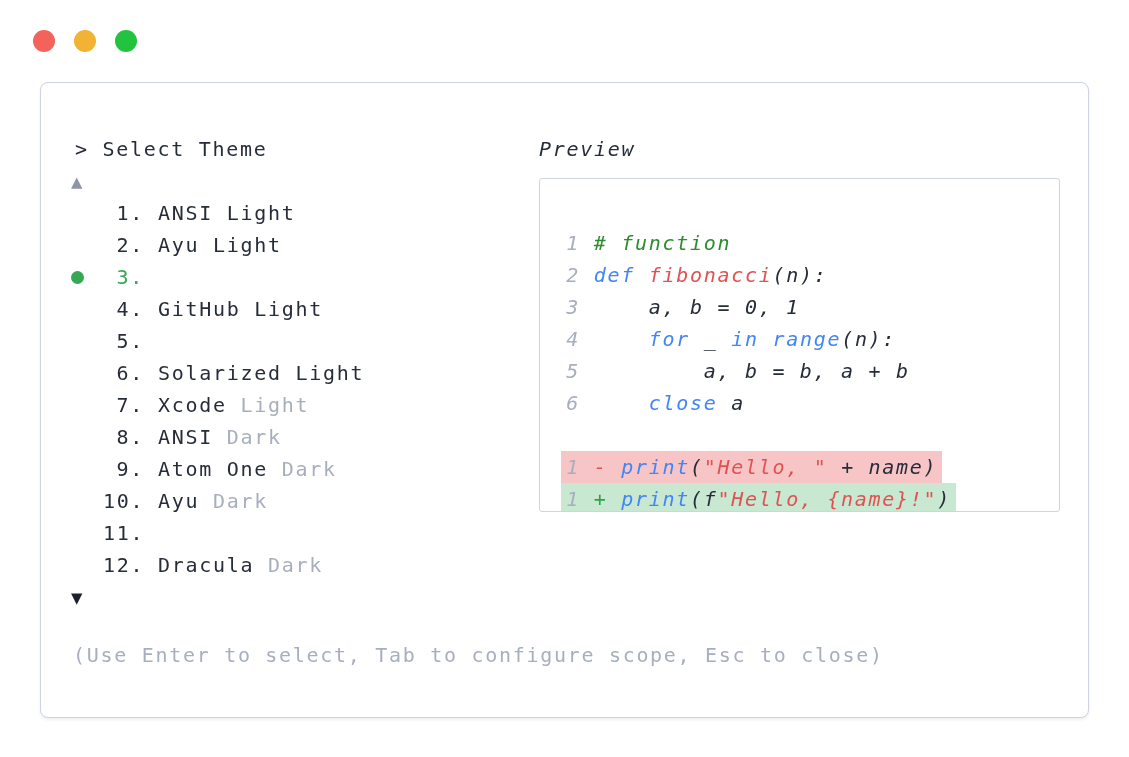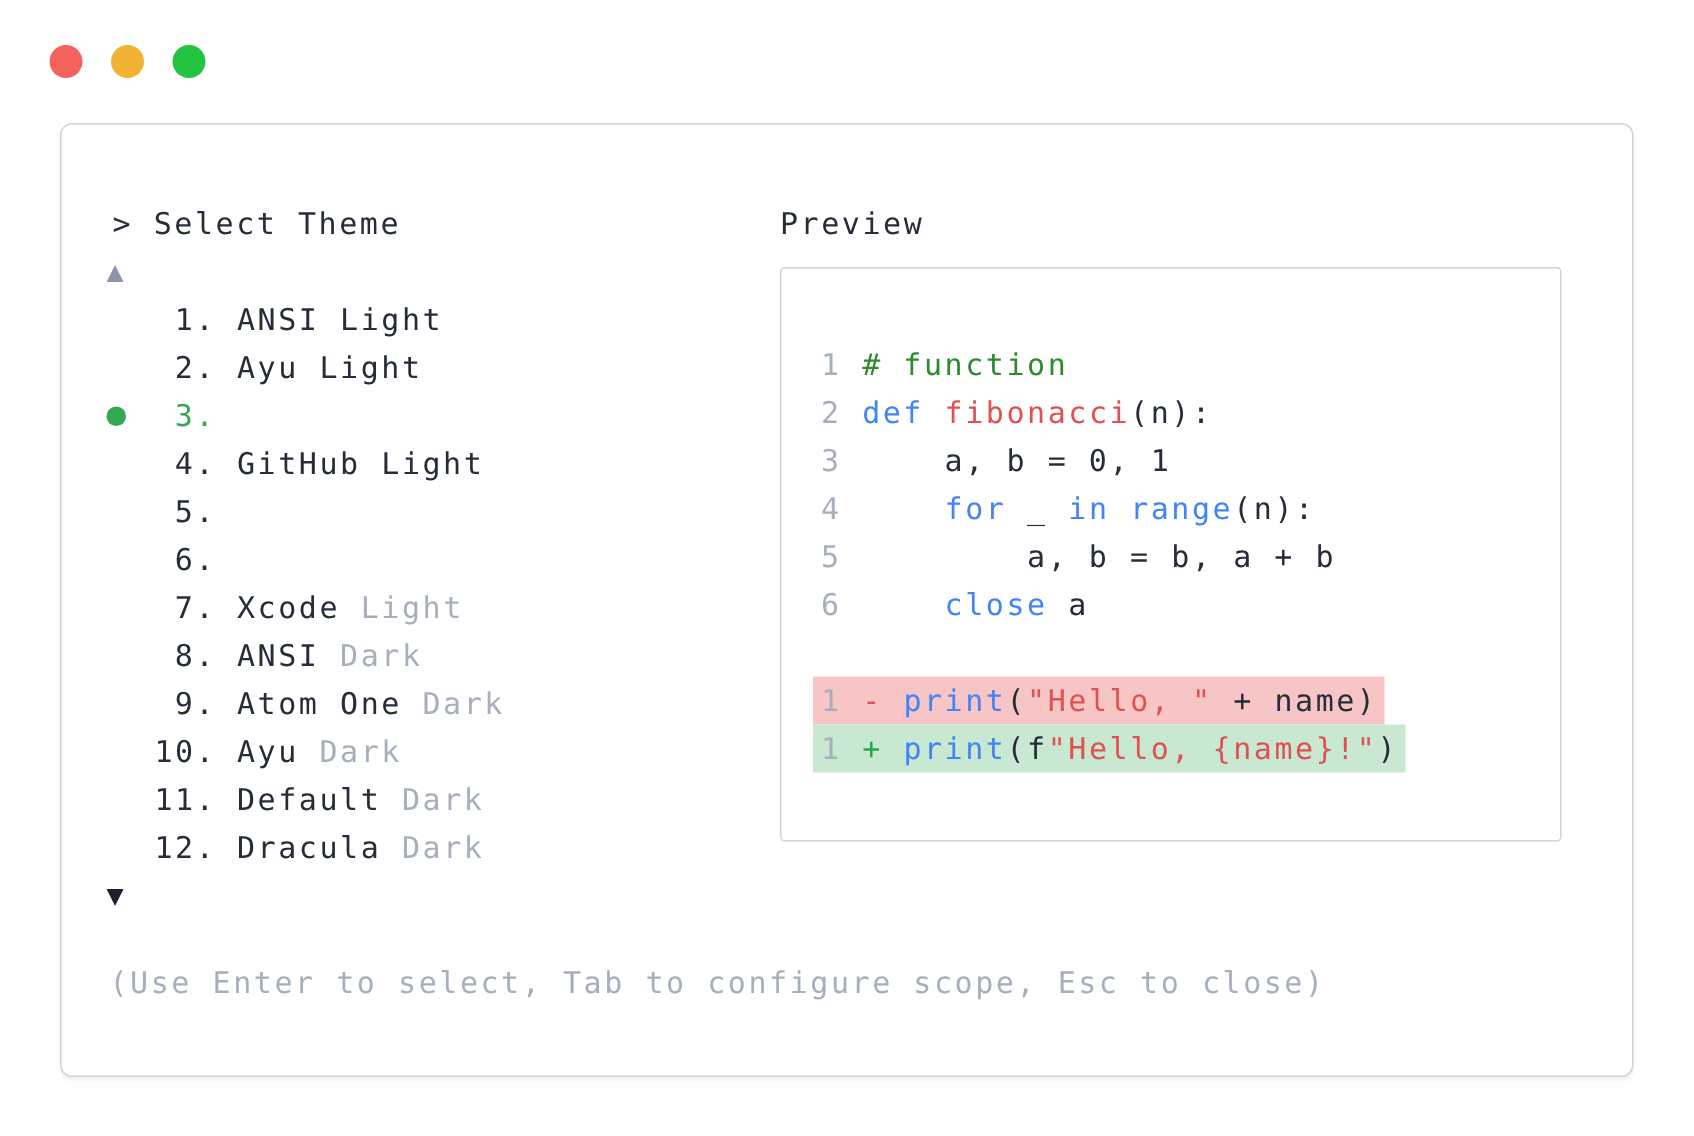--- a/index.html
+++ b/index.html
@@ -38,23 +38,23 @@
   .marker .dot{position:absolute;left:0;top:9.5px;width:13px;height:13px;
                border-radius:50%;background:var(--accent_green);}
   .num{width:41px;flex:none;text-align:right;white-space:pre;}
   .item-name{margin-left:14px;white-space:pre;}
   .row .dim{color:var(--text_dim);}
   .row.selected .num,.row.selected .item-name{color:var(--accent_green);}
 
   .help{margin-top:26px;height:32px;line-height:32px;padding-left:2px;
         color:var(--text_dim);white-space:pre;}
 
-  .right-col{position:absolute;left:479px;top:50px;width:530px;}
+  .right-col{position:absolute;left:498px;top:50px;width:530px;font-style:italic;}
   .preview-label{height:32px;line-height:32px;}
-  .preview-box{margin-top:13px;width:521px;height:383px;background:#fff;
+  .preview-box{margin-top:13px;width:521px;height:334px;background:#fff;
                border:1.5px solid var(--preview_border);border-radius:3px;
                padding:48px 0 0 26px;overflow:hidden;}
   .code-line{height:32px;line-height:32px;white-space:pre;}
   .ln{display:inline-block;width:14px;text-align:right;color:var(--line_number);}
   .blank-line{height:32px;}
   .diff-wrap{display:inline-block;padding:0 5px;margin-left:-5px;height:32px;line-height:32px;}
   .t-plain{color:var(--text_primary);}
   .t-kw{color:var(--keyword_blue);}
   .t-fn{color:var(--function_red);}
   .t-str{color:var(--string_red);}
@@ -97,20 +97,21 @@
           <span class="num">4.</span>
           <span class="item-name"><span>GitHub </span><span>Light</span></span>
         </div>
         <div class="row">
           <span class="marker"></span>
           <span class="num">5.</span>
         </div>
         <div class="row">
           <span class="marker"></span>
           <span class="num">6.</span>
+          <span class="item-name"><span>Solarized </span><span>Light</span></span>
         </div>
         <div class="row">
           <span class="marker"></span>
           <span class="num">7.</span>
           <span class="item-name"><span>Xcode </span><span class="dim">Light</span></span>
         </div>
         <div class="row">
           <span class="marker"></span>
           <span class="num">8.</span>
           <span class="item-name"><span>ANSI </span><span class="dim">Dark</span></span>
@@ -121,21 +122,20 @@
           <span class="item-name"><span>Atom One </span><span class="dim">Dark</span></span>
         </div>
         <div class="row">
           <span class="marker"></span>
           <span class="num">10.</span>
           <span class="item-name"><span>Ayu </span><span class="dim">Dark</span></span>
         </div>
         <div class="row">
           <span class="marker"></span>
           <span class="num">11.</span>
-          <span class="item-name"><span>Default </span><span class="dim">Dark</span></span>
         </div>
         <div class="row">
           <span class="marker"></span>
           <span class="num">12.</span>
           <span class="item-name"><span>Dracula </span><span class="dim">Dark</span></span>
         </div>
       </div>
     <div class="scroll-ind down">▼</div>
     <div class="help">(Use Enter to select, Tab to configure scope, Esc to close)</div>
   </div>

